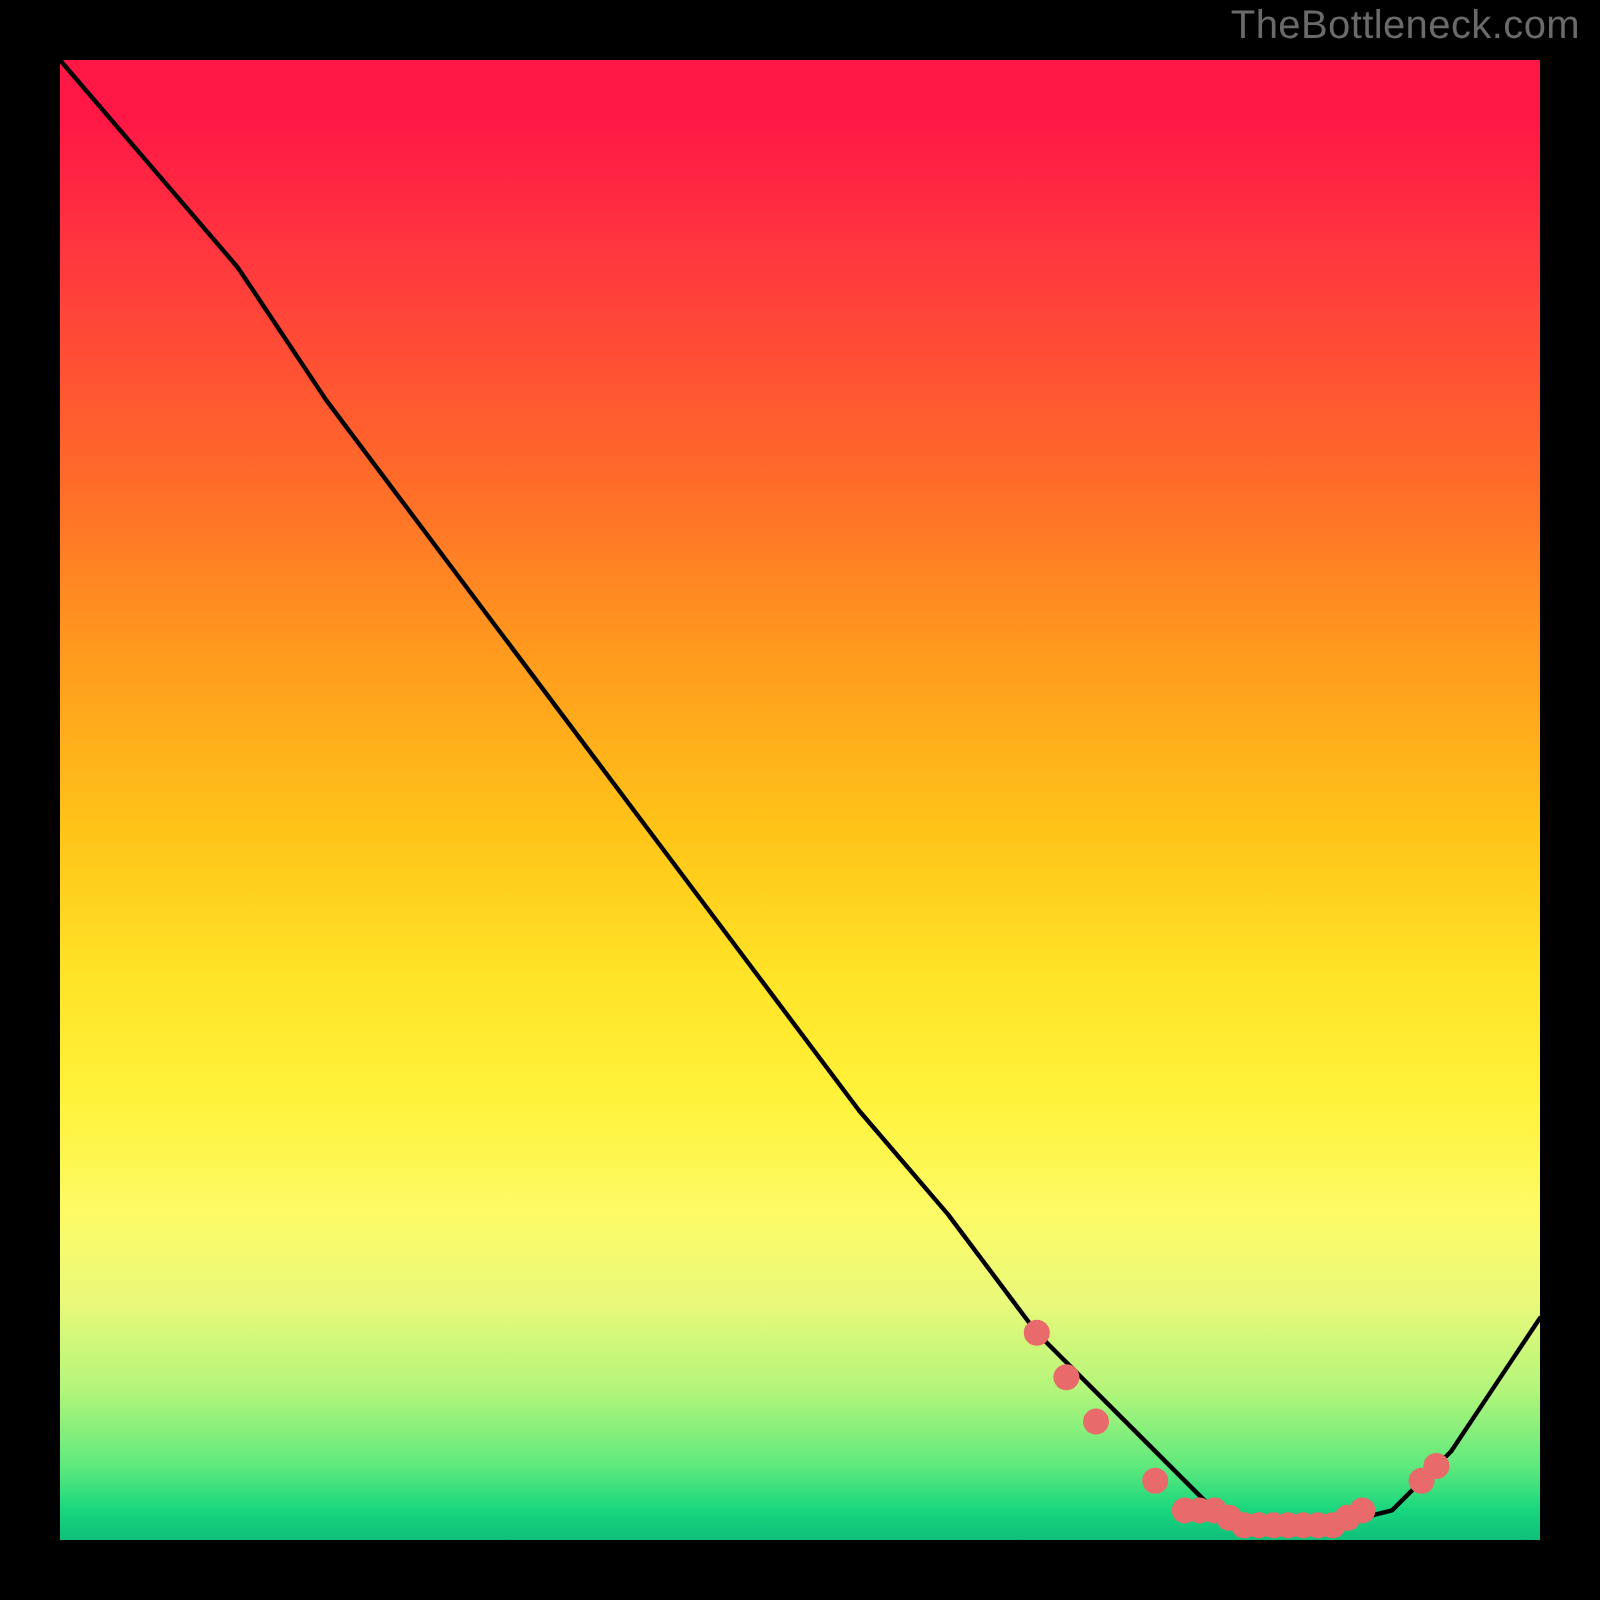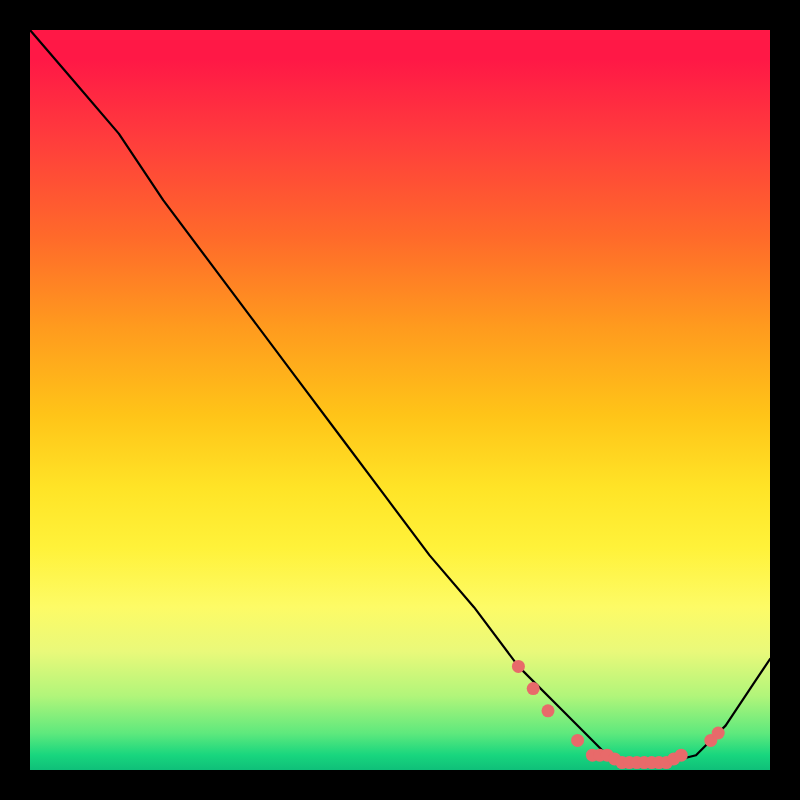--- a/index.html
+++ b/index.html
@@ -67,20 +67,21 @@
   }
   .dot {
     fill: #e86a6a;
     stroke: none;
   }
 </style>
 </head>
 <body>
 
 <div class="frame">
+  <div class="watermark">TheBottleneck.com</div>
 
   <div class="plot">
     <svg class="curve-svg" viewBox="0 0 740 740" preserveAspectRatio="none">
       <path id="curve" class="curve-path" d="M0.0 0.0 L44.4 51.8 L88.8 103.6 L133.2 170.2 L177.6 229.4 L222.0 288.6 L266.4 347.8 L310.8 407.0 L355.2 466.2 L399.6 525.4 L444.0 577.2 L488.4 636.4 L532.8 680.8 L577.2 725.2 L606.8 732.6 L636.4 732.6 L666.0 725.2 L695.6 695.6 L725.2 651.2 L740.0 629.0"></path>
       <g id="dots">
           <circle class="dot" cx="488.4" cy="636.4" r="6.5"></circle>
           <circle class="dot" cx="503.2" cy="658.6" r="6.5"></circle>
           <circle class="dot" cx="518.0" cy="680.8" r="6.5"></circle>
           <circle class="dot" cx="547.6" cy="710.4" r="6.5"></circle>
           <circle class="dot" cx="562.4" cy="725.2" r="6.5"></circle>

